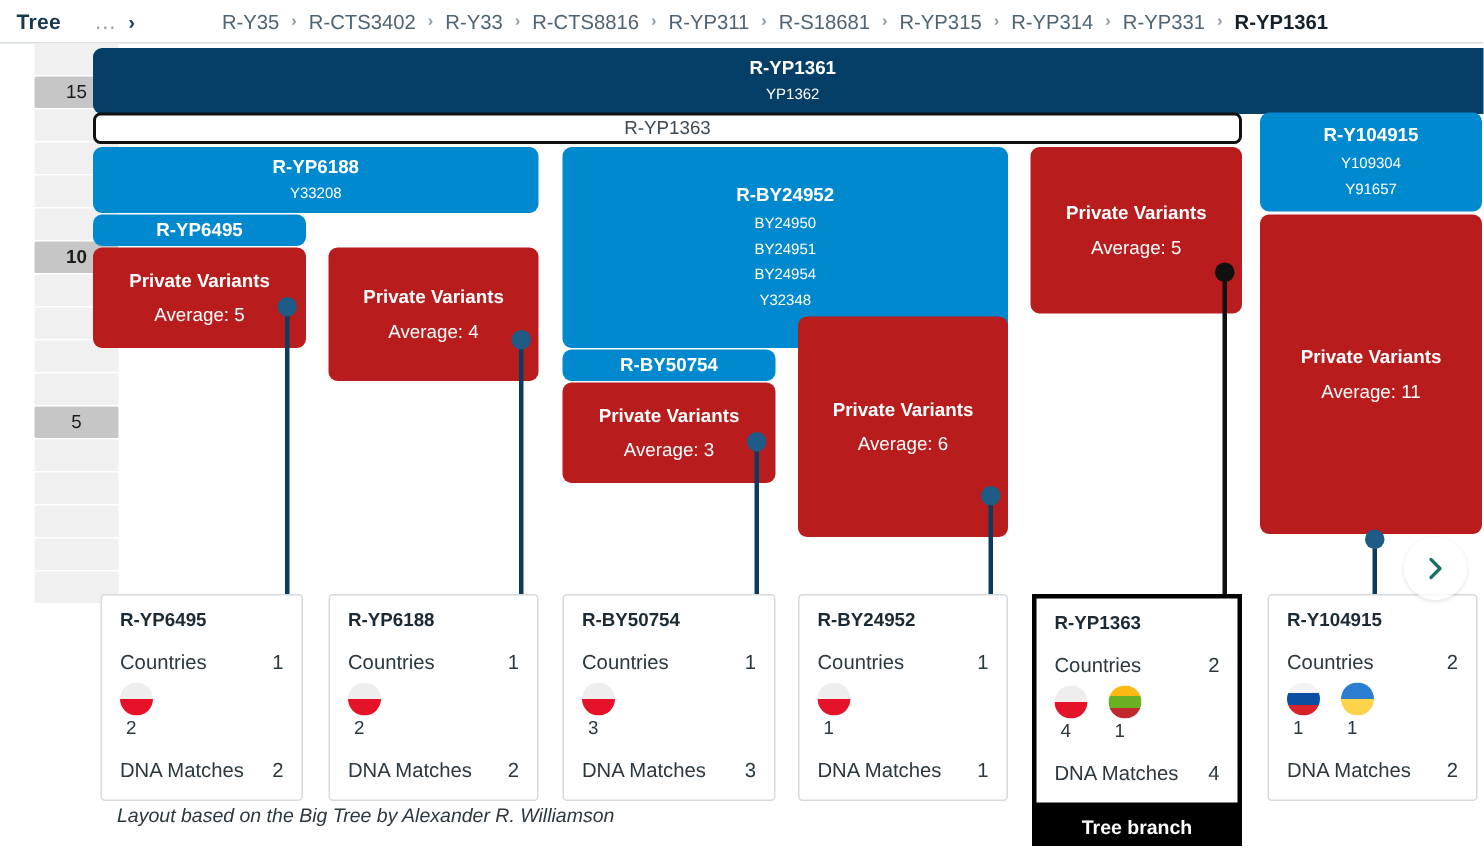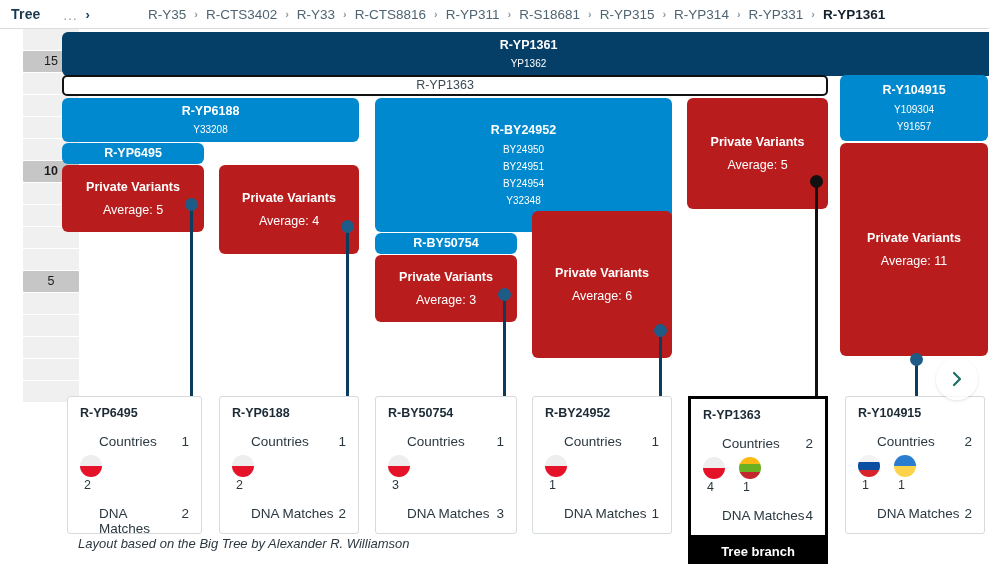--- a/index.html
+++ b/index.html
@@ -88,21 +88,21 @@
     position:absolute;box-sizing:border-box;background:#ffffff;
     border:1px solid #d5dade;border-radius:3px;padding:9px 12px 0 12px;
     cursor:pointer;
   }
   .card.highlight{border:3px solid #000000;border-radius:0;}
   .card .cname{
     font-size:12.5px;font-weight:bold;color:#1b2a34;margin-bottom:14px;
   }
   .card .row{
     display:flex;justify-content:space-between;align-items:baseline;
-    font-size:13.5px;color:#2a3views;color:#2b3840;margin-bottom:6px;margin-left:19px;
+    font-size:13.5px;color:#2a3views;color:#2b3840;margin-bottom:6px;
   }
   .card .row .lbl{font-size:13.5px;color:#2b3840;}
   .card .row .val{font-size:13.5px;color:#2b3840;}
   .flags{display:flex;gap:14px;margin-top:2px;}
   .flagbox{display:flex;flex-direction:column;align-items:flex-start;}
   .flag{
     width:22px;height:22px;border-radius:50%;overflow:hidden;
     display:flex;flex-direction:column;
   }
   .flag i{display:block;width:100%;flex:1;}

